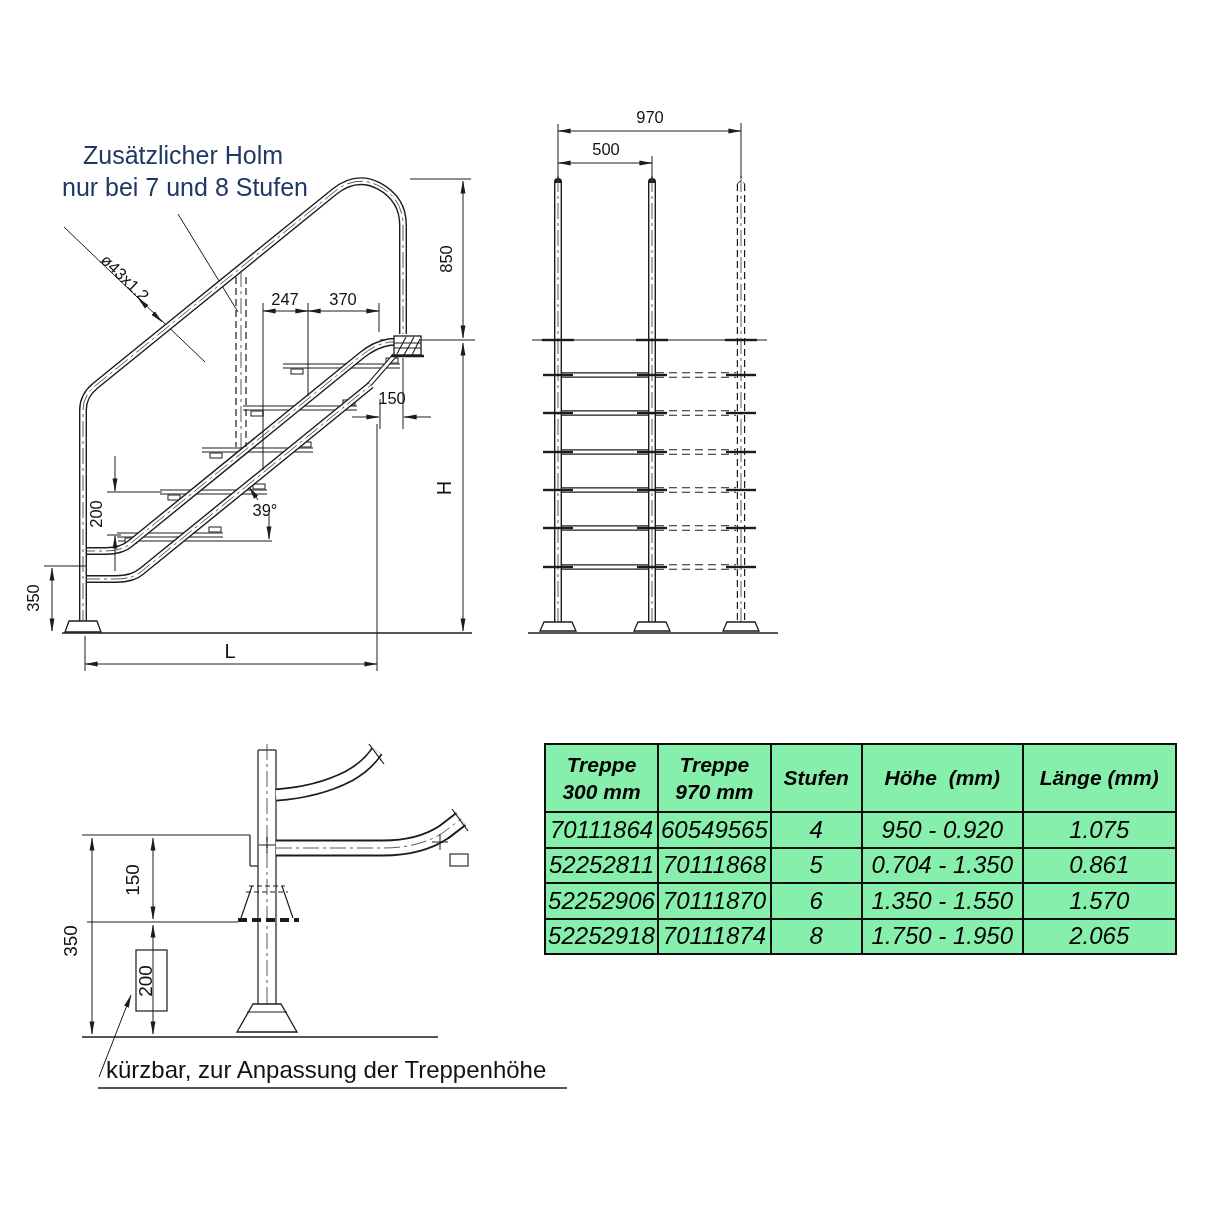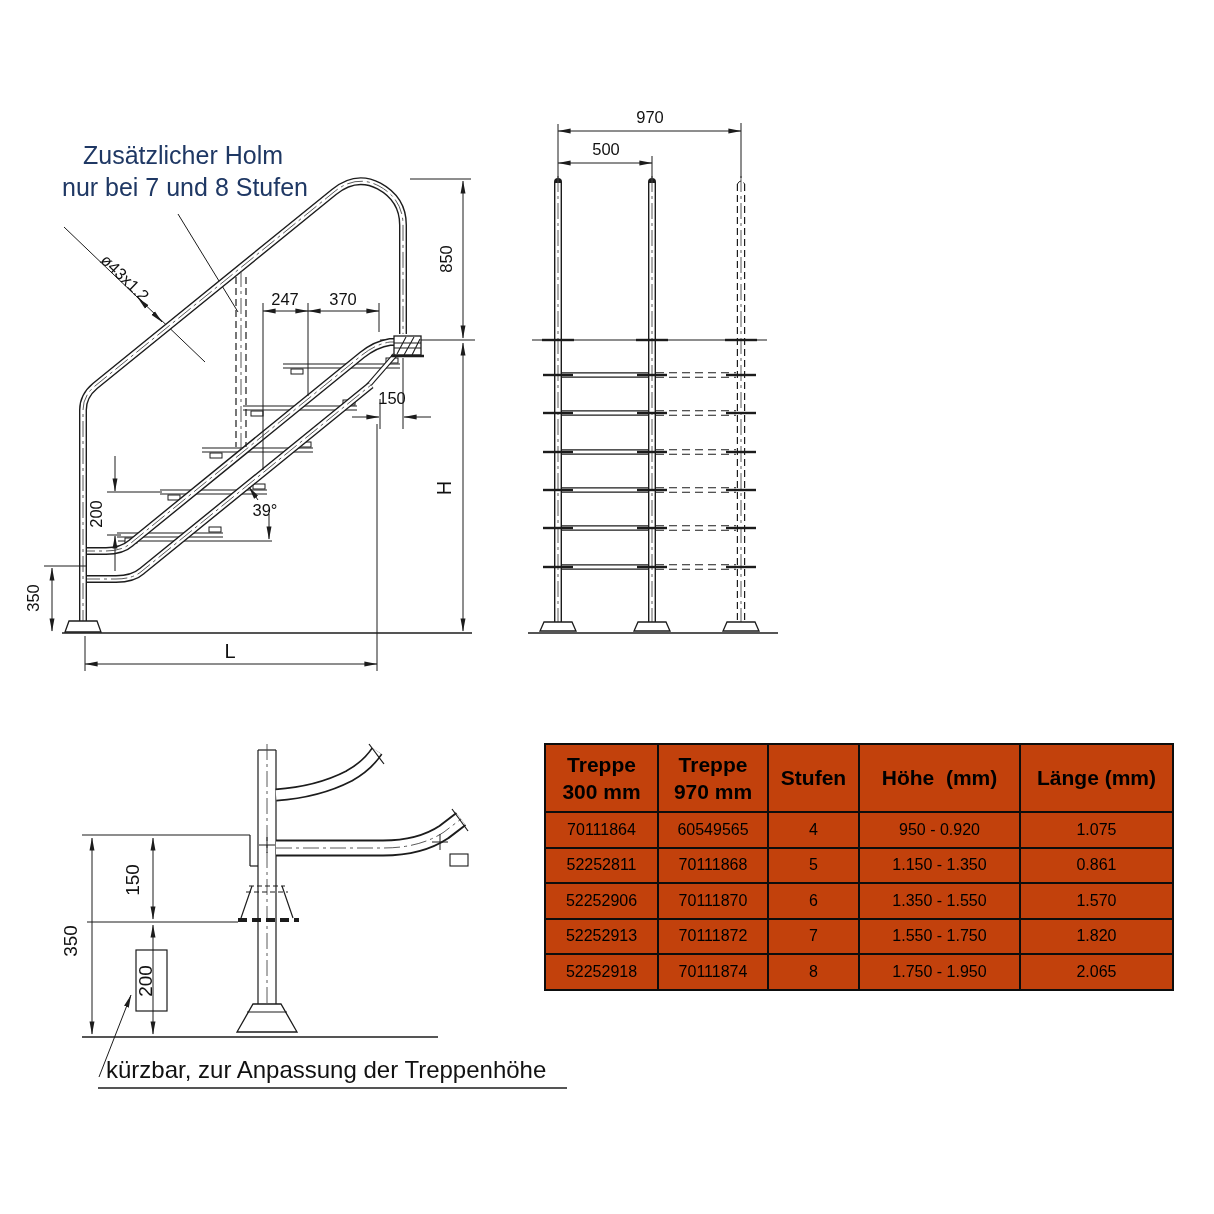--- a/index.html
+++ b/index.html
@@ -29,27 +29,27 @@
   
   text.dt  { font:16.5px "Liberation Sans", sans-serif; fill:#111; }
   text.dt2 { font:19px "Liberation Sans", sans-serif; fill:#111; }
   text.dt3 { font:20px "Liberation Sans", sans-serif; fill:#111; }
   text.blu { font:25px "Liberation Sans", sans-serif; fill:#1f3864; }
   text.blk { font:24px "Liberation Sans", sans-serif; fill:#111; }
   .mid { text-anchor:middle; }
 
   
   table.spec { position:absolute; left:544px; top:743px; border-collapse:collapse;
-               table-layout:fixed; background:#c2410c; }
+               table-layout:fixed; background:#86efac;font-style:italic; }
   table.spec th, table.spec td {
     border:2px solid #0d0d0d; text-align:center; vertical-align:middle;
     padding:0 2px; white-space:pre; overflow:hidden;
   }
   table.spec th { font-weight:bold; font-size:21px; line-height:1.3; height:66px; color:#000; }
-  table.spec td { font-size:16px; height:33.5px; color:#000; font-weight:400; }
+  table.spec td { font-size:24px; height:33.5px; color:#000; font-weight:400; }
 </style>
 </head>
 <body>
 
 <div class="canvas">
 
 <svg width="1214" height="1214" viewBox="0 0 1214 1214">
   <defs>
     <marker id="ae" markerUnits="userSpaceOnUse" markerWidth="14" markerHeight="6" refX="12.6" refY="3" orient="auto">
       <path d="M0,0.5 L13,3 L0,5.5 Z" fill="#1c1c1c"></path>
@@ -359,38 +359,31 @@
       <td>70111864</td>
       <td>60549565</td>
       <td>4</td>
       <td>950 - 0.920</td>
       <td>1.075</td>
     </tr>
     <tr>
       <td>52252811</td>
       <td>70111868</td>
       <td>5</td>
-      <td>1.150 - 1.350</td>
+      <td>0.704 - 1.350</td>
       <td>0.861</td>
     </tr>
     <tr>
       <td>52252906</td>
       <td>70111870</td>
       <td>6</td>
       <td>1.350 - 1.550</td>
       <td>1.570</td>
     </tr>
     <tr>
-      <td>52252913</td>
-      <td>70111872</td>
-      <td>7</td>
-      <td>1.550 - 1.750</td>
-      <td>1.820</td>
-    </tr>
-    <tr>
       <td>52252918</td>
       <td>70111874</td>
       <td>8</td>
       <td>1.750 - 1.950</td>
       <td>2.065</td>
     </tr>
   </tbody>
 </table>
 
 </div>

